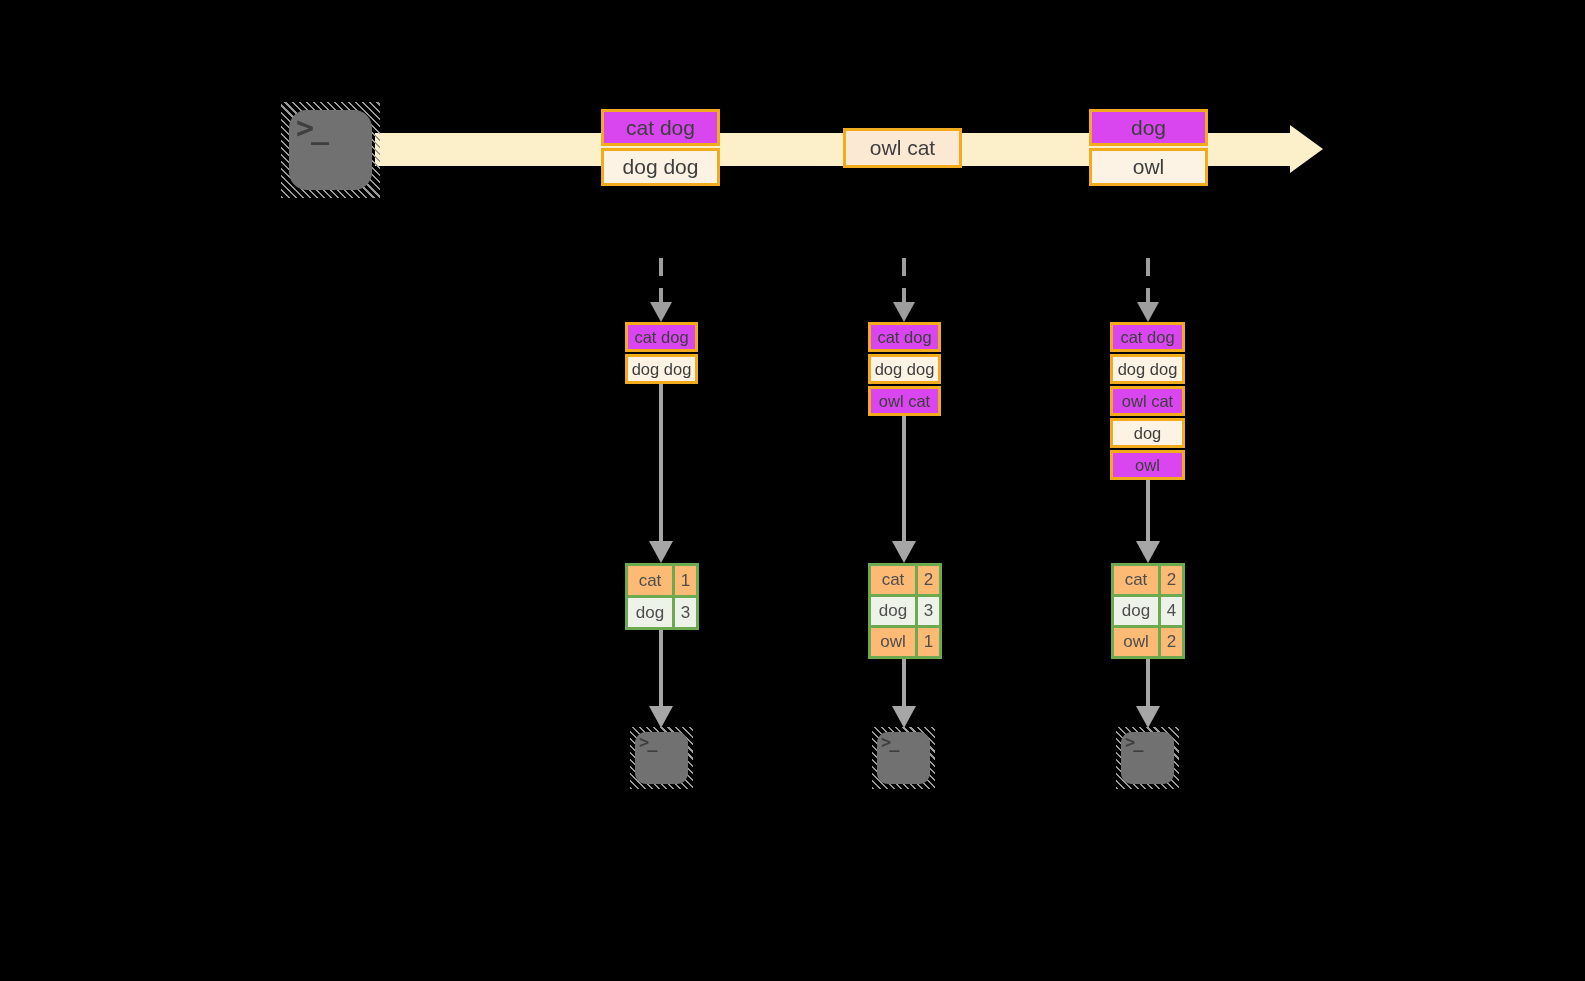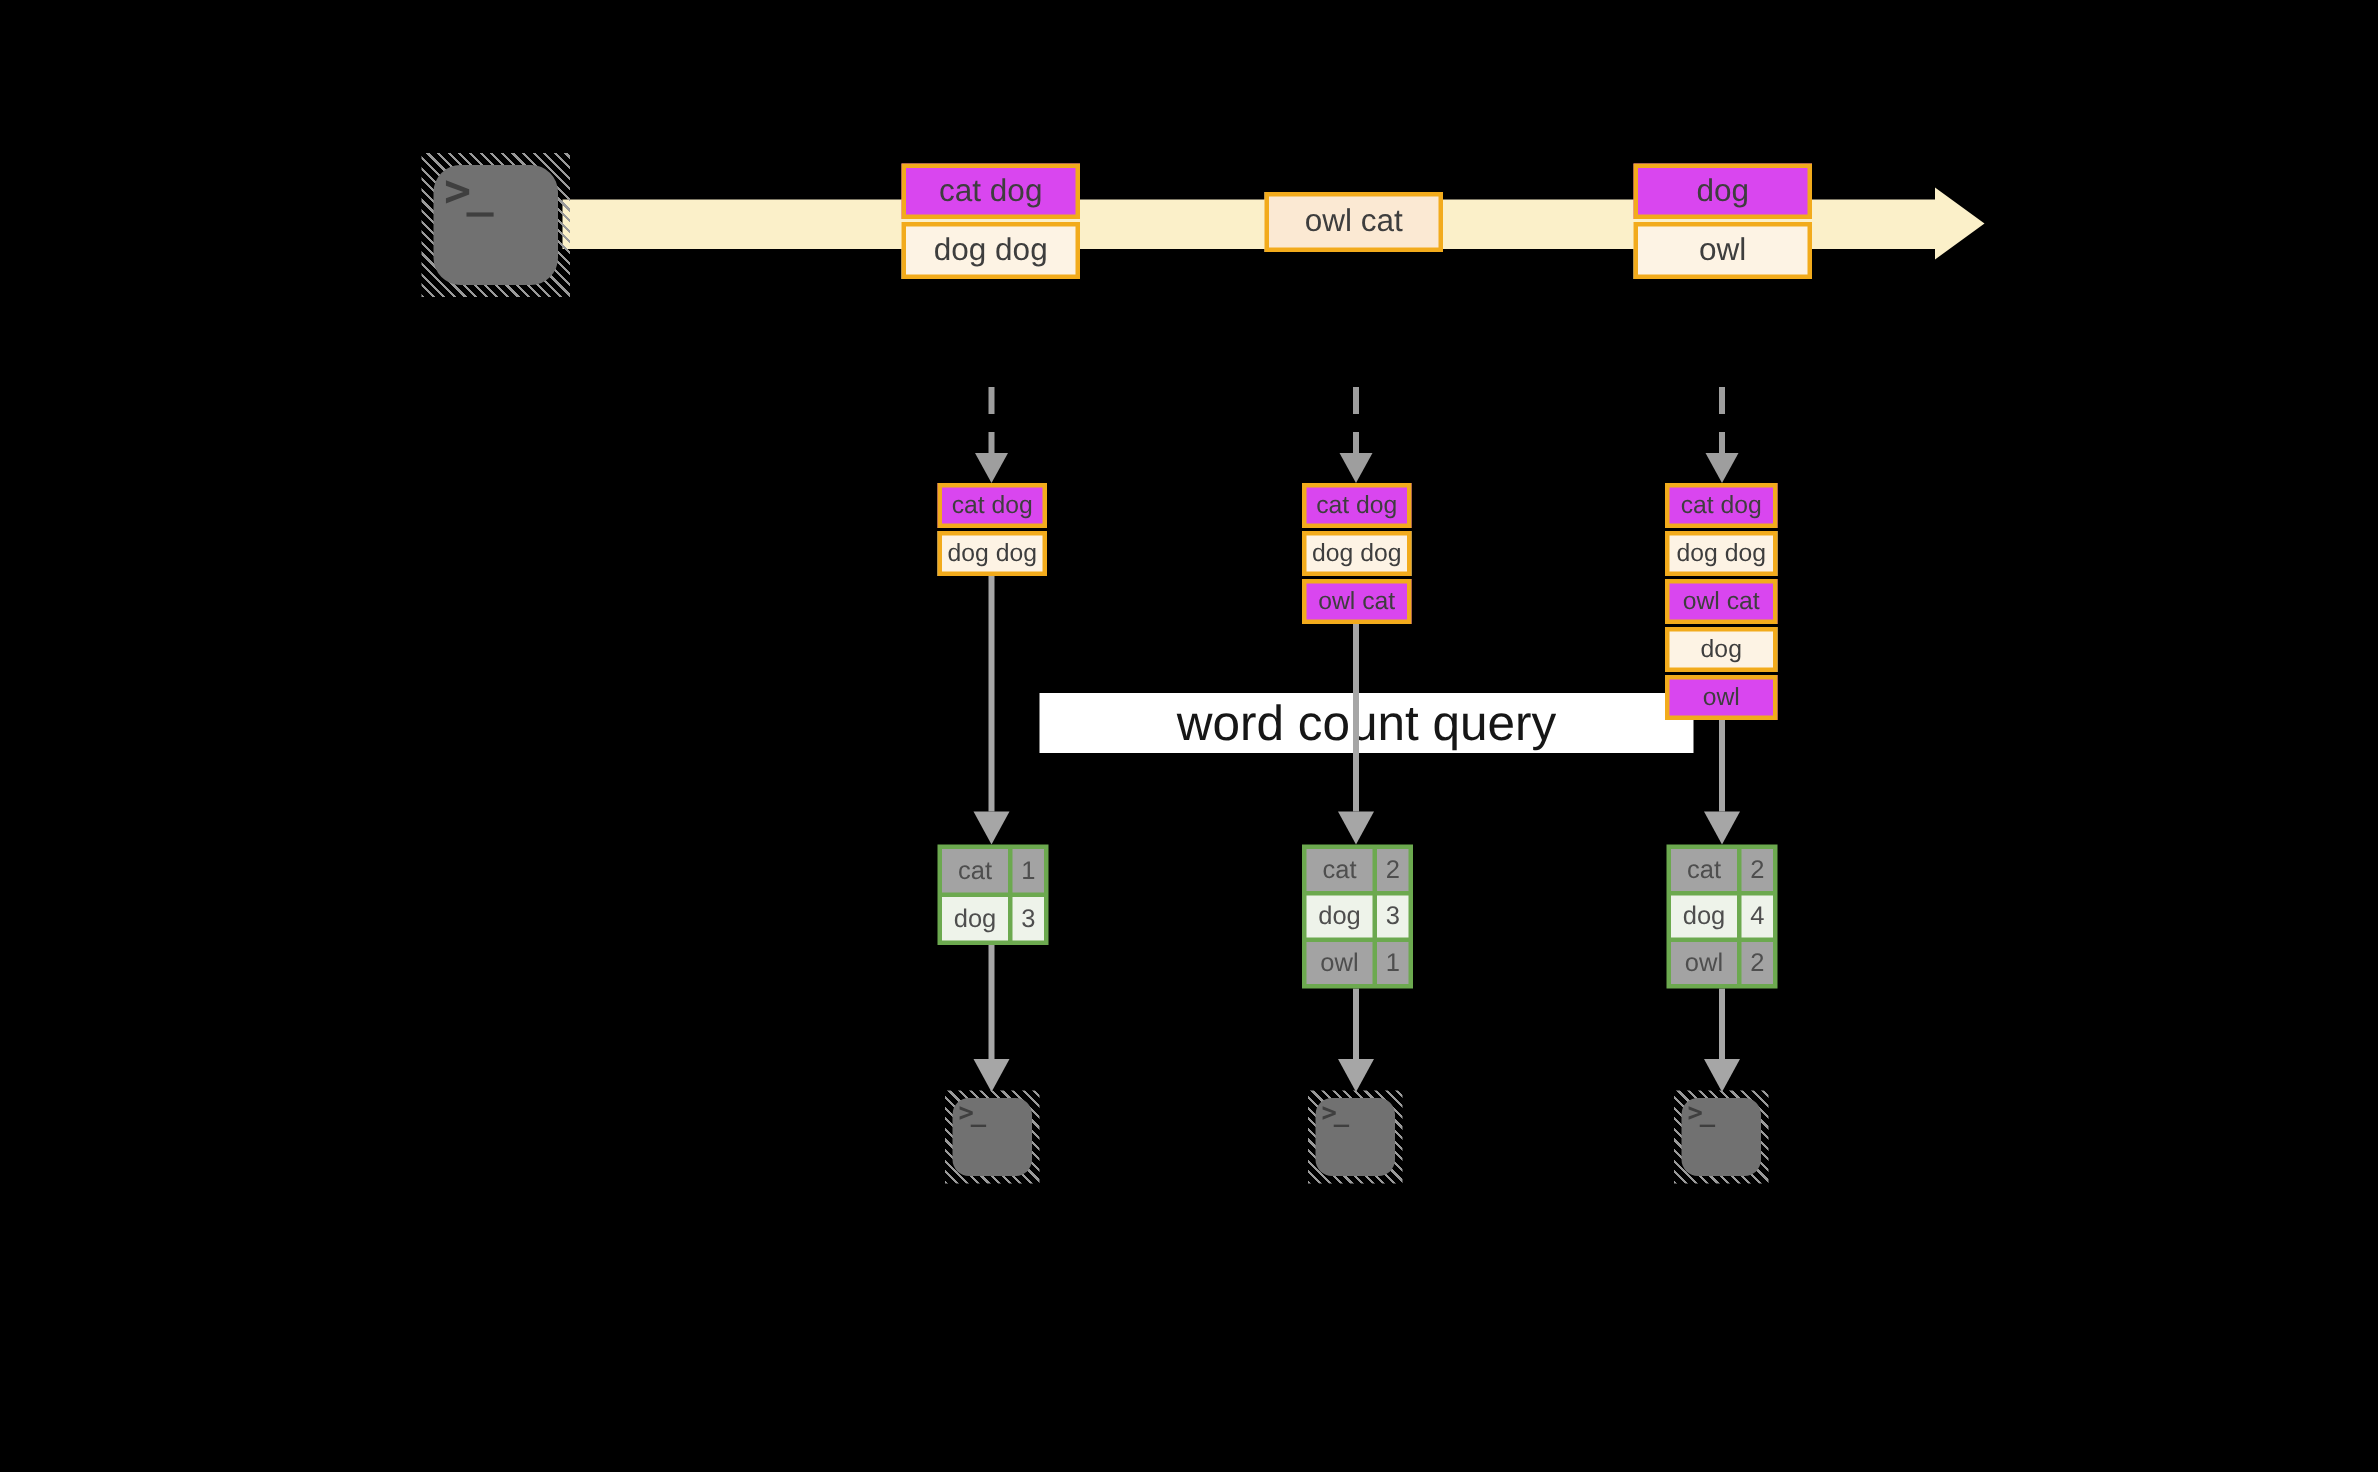--- a/index.html
+++ b/index.html
@@ -41,21 +41,21 @@
          border-top:22px solid #a6a6a6;border-left:12px solid transparent;border-right:12px solid transparent;}
 
   
   .qband{position:absolute;left:693px;top:462px;width:436px;height:40px;background:#ffffff;z-index:2;
          display:flex;align-items:center;justify-content:center;color:#161616;font-size:33px;}
 
   
   .gtable{position:absolute;display:grid;grid-template-columns:1fr 21px;gap:3px;padding:3px;
           box-sizing:border-box;background:#6ca94f;width:74px;z-index:4;}
   .gcell{display:flex;align-items:center;justify-content:center;font-size:17px;color:#4e4e4e;}
-  .gdark{background:#a3a3a3;}
+  .gdark{background:#fdba74;}
   .glight{background:#eef3ea;}
 </style>
 </head>
 <body>
 
 <div class="canvas">
 
   <div class="band"></div>
   <div class="band-head"></div>
 
@@ -71,23 +71,20 @@
   <div class="ocell ev peach" style="left:1089px;top:109px;width:119px;height:37px">dog</div>
   <div class="ocell ev cream" style="left:1089px;top:148px;width:119px;height:38px">owl</div>
 
   <div class="dash" style="left:659px"></div>
   <div class="dash-head" style="left:650px"></div>
   <div class="dash" style="left:902px"></div>
   <div class="dash-head" style="left:893px"></div>
   <div class="dash" style="left:1146px"></div>
   <div class="dash-head" style="left:1137px"></div>
 
-  <div class="qband">
-    <span>word count query</span>
-  </div>
 
   <div class="ocell st peach" style="left:625px;top:322px;width:73px;height:30px">cat dog</div>
   <div class="ocell st cream" style="left:625px;top:354px;width:73px;height:30px">dog dog</div>
 
   <div class="ocell st peach" style="left:868px;top:322px;width:73px;height:30px">cat dog</div>
   <div class="ocell st cream" style="left:868px;top:354px;width:73px;height:30px">dog dog</div>
   <div class="ocell st peach" style="left:868px;top:386px;width:73px;height:30px">owl cat</div>
 
   <div class="ocell st peach" style="left:1110px;top:322px;width:75px;height:30px">cat dog</div>
   <div class="ocell st cream" style="left:1110px;top:354px;width:75px;height:30px">dog dog</div>

